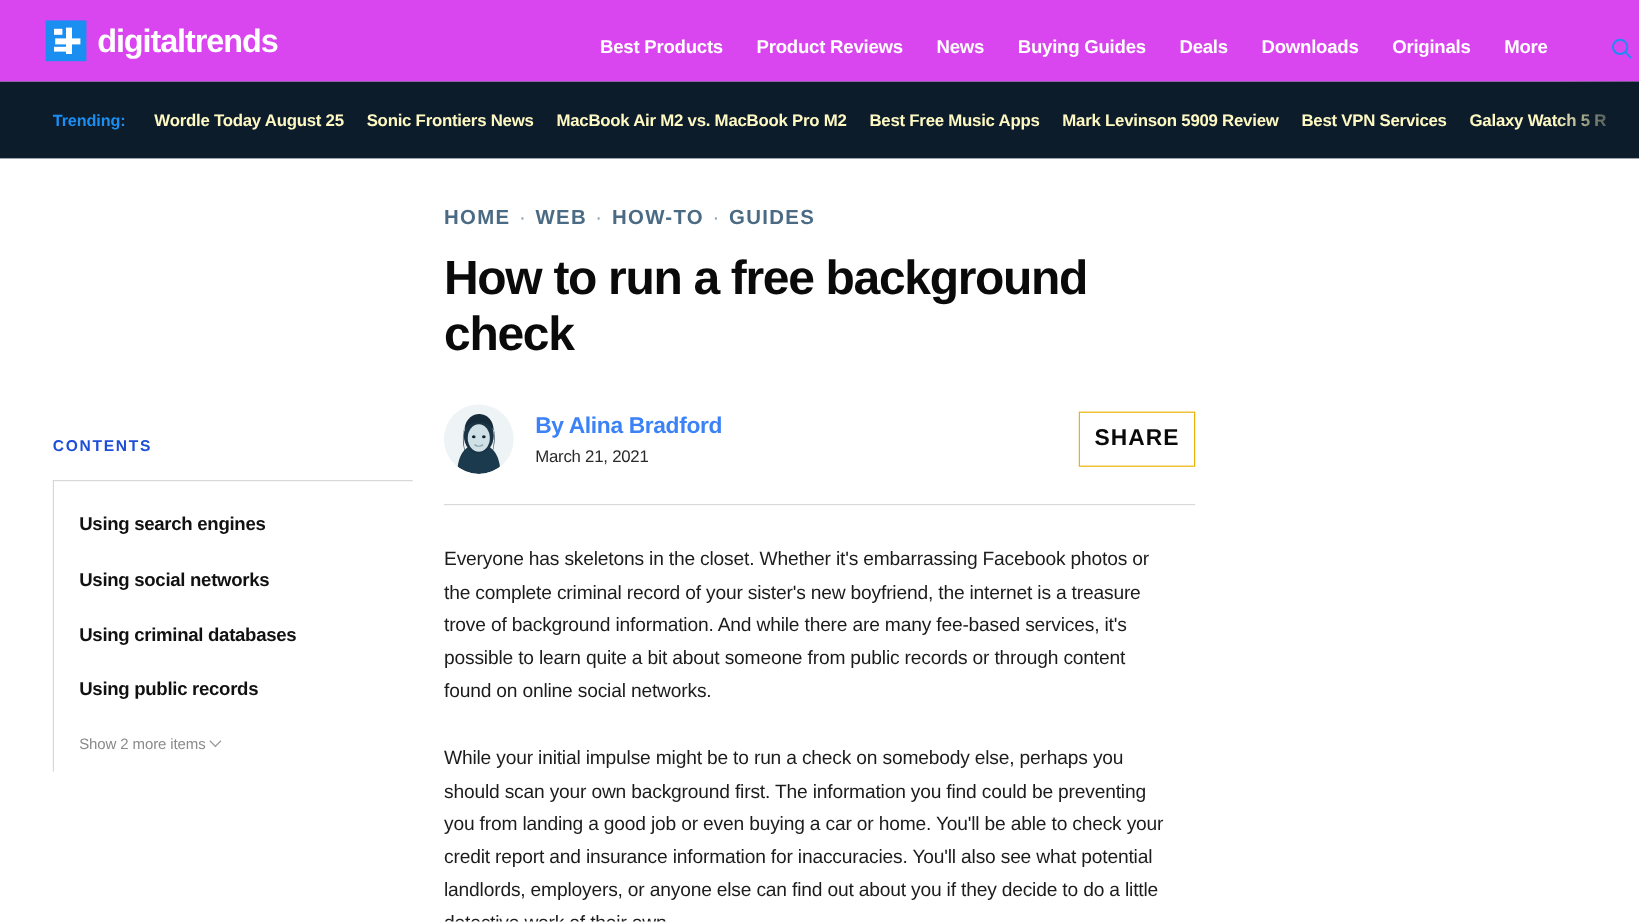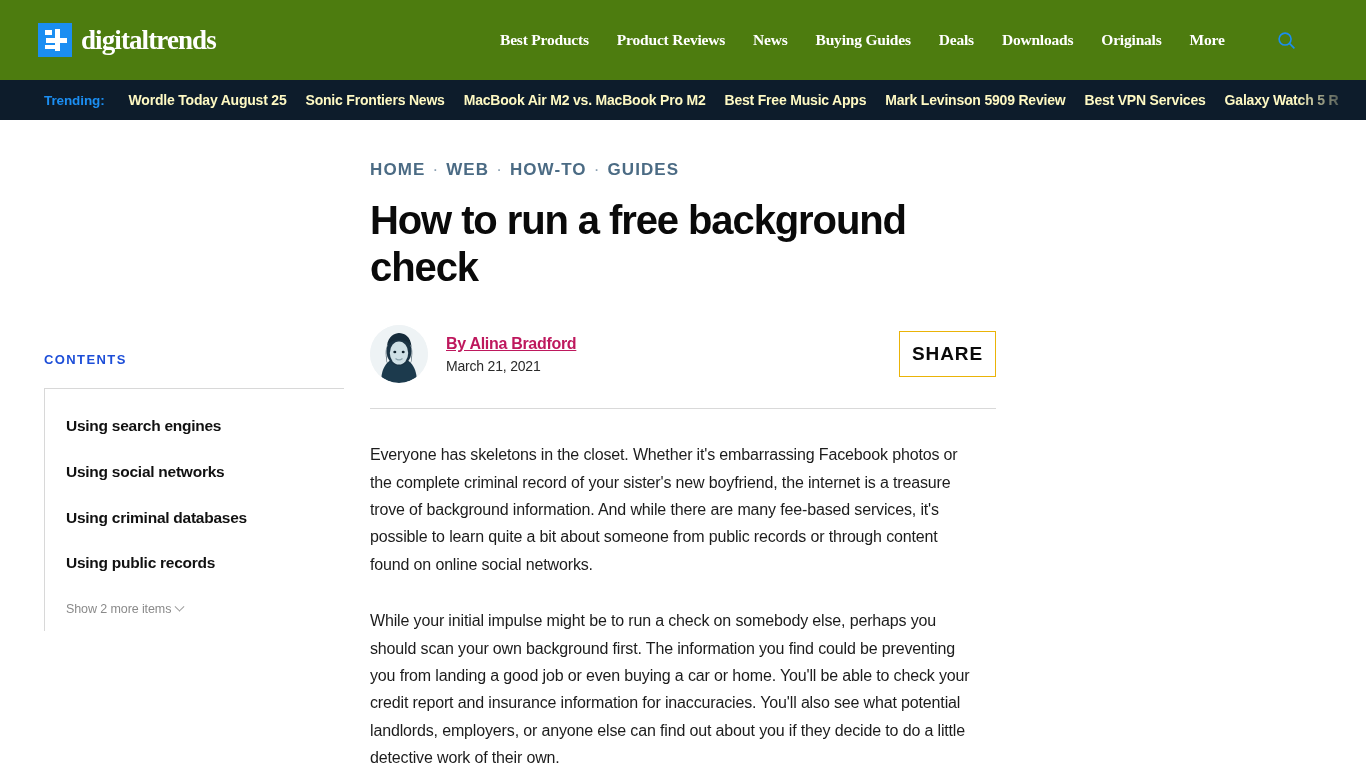--- a/index.html
+++ b/index.html
@@ -6,26 +6,25 @@
   html, body {
     width: 1366px;
     height: 768px;
     overflow: hidden;
     background: #ffffff;
     font-family: "Liberation Sans", sans-serif;
   }
 
   
   .header {
-    height: 80px;
-    background: #4d7c0f;
-    display: flex;
-    align-items: center;
-    position: relative;
-    font-family: Liberation Serif, serif;
+    height: 68px;
+    background: #d946ef;
+    display: flex;
+    align-items: center;
+    position: relative;
   }
   .logo-wrap {
     display: flex;
     align-items: center;
     margin-left: 38px;
     gap: 9px;
   }
   .logo-mark {
     width: 34px;
     height: 34px;
@@ -85,21 +84,21 @@
     margin-left: 24px;
     width: 20px; height: 20px;
     display: flex;
     align-items: center;
     justify-content: center;
     cursor: pointer;
   }
 
   
   .trending {
-    height: 40px;
+    height: 64px;
     background: #0d1c2b;
     display: flex;
     align-items: center;
     overflow: hidden;
     position: relative;
   }
   .trending-inner {
     display: flex;
     align-items: center;
     margin-left: 44px;
@@ -224,25 +223,24 @@
   .avatar {
     width: 58px; height: 58px;
     border-radius: 50%;
     overflow: hidden;
     flex: none;
     background: #eef2f4;
     position: relative;
   }
   .byline-text { margin-left: 18px; }
   .byline-author {
-    font-size: 16px;
-    font-weight: bold;
-    color: #be185d;
+    font-size: 19px;
+    font-weight: bold;
+    color: #3b82f6;
     letter-spacing: -0.3px;
-    text-decoration: underline;
   }
   .byline-date {
     margin-top: 5px;
     font-size: 14px;
     color: #2a2a2a;
     letter-spacing: -0.2px;
   }
   .share-btn {
     margin-left: auto;
     border: 1px solid #eab308;

